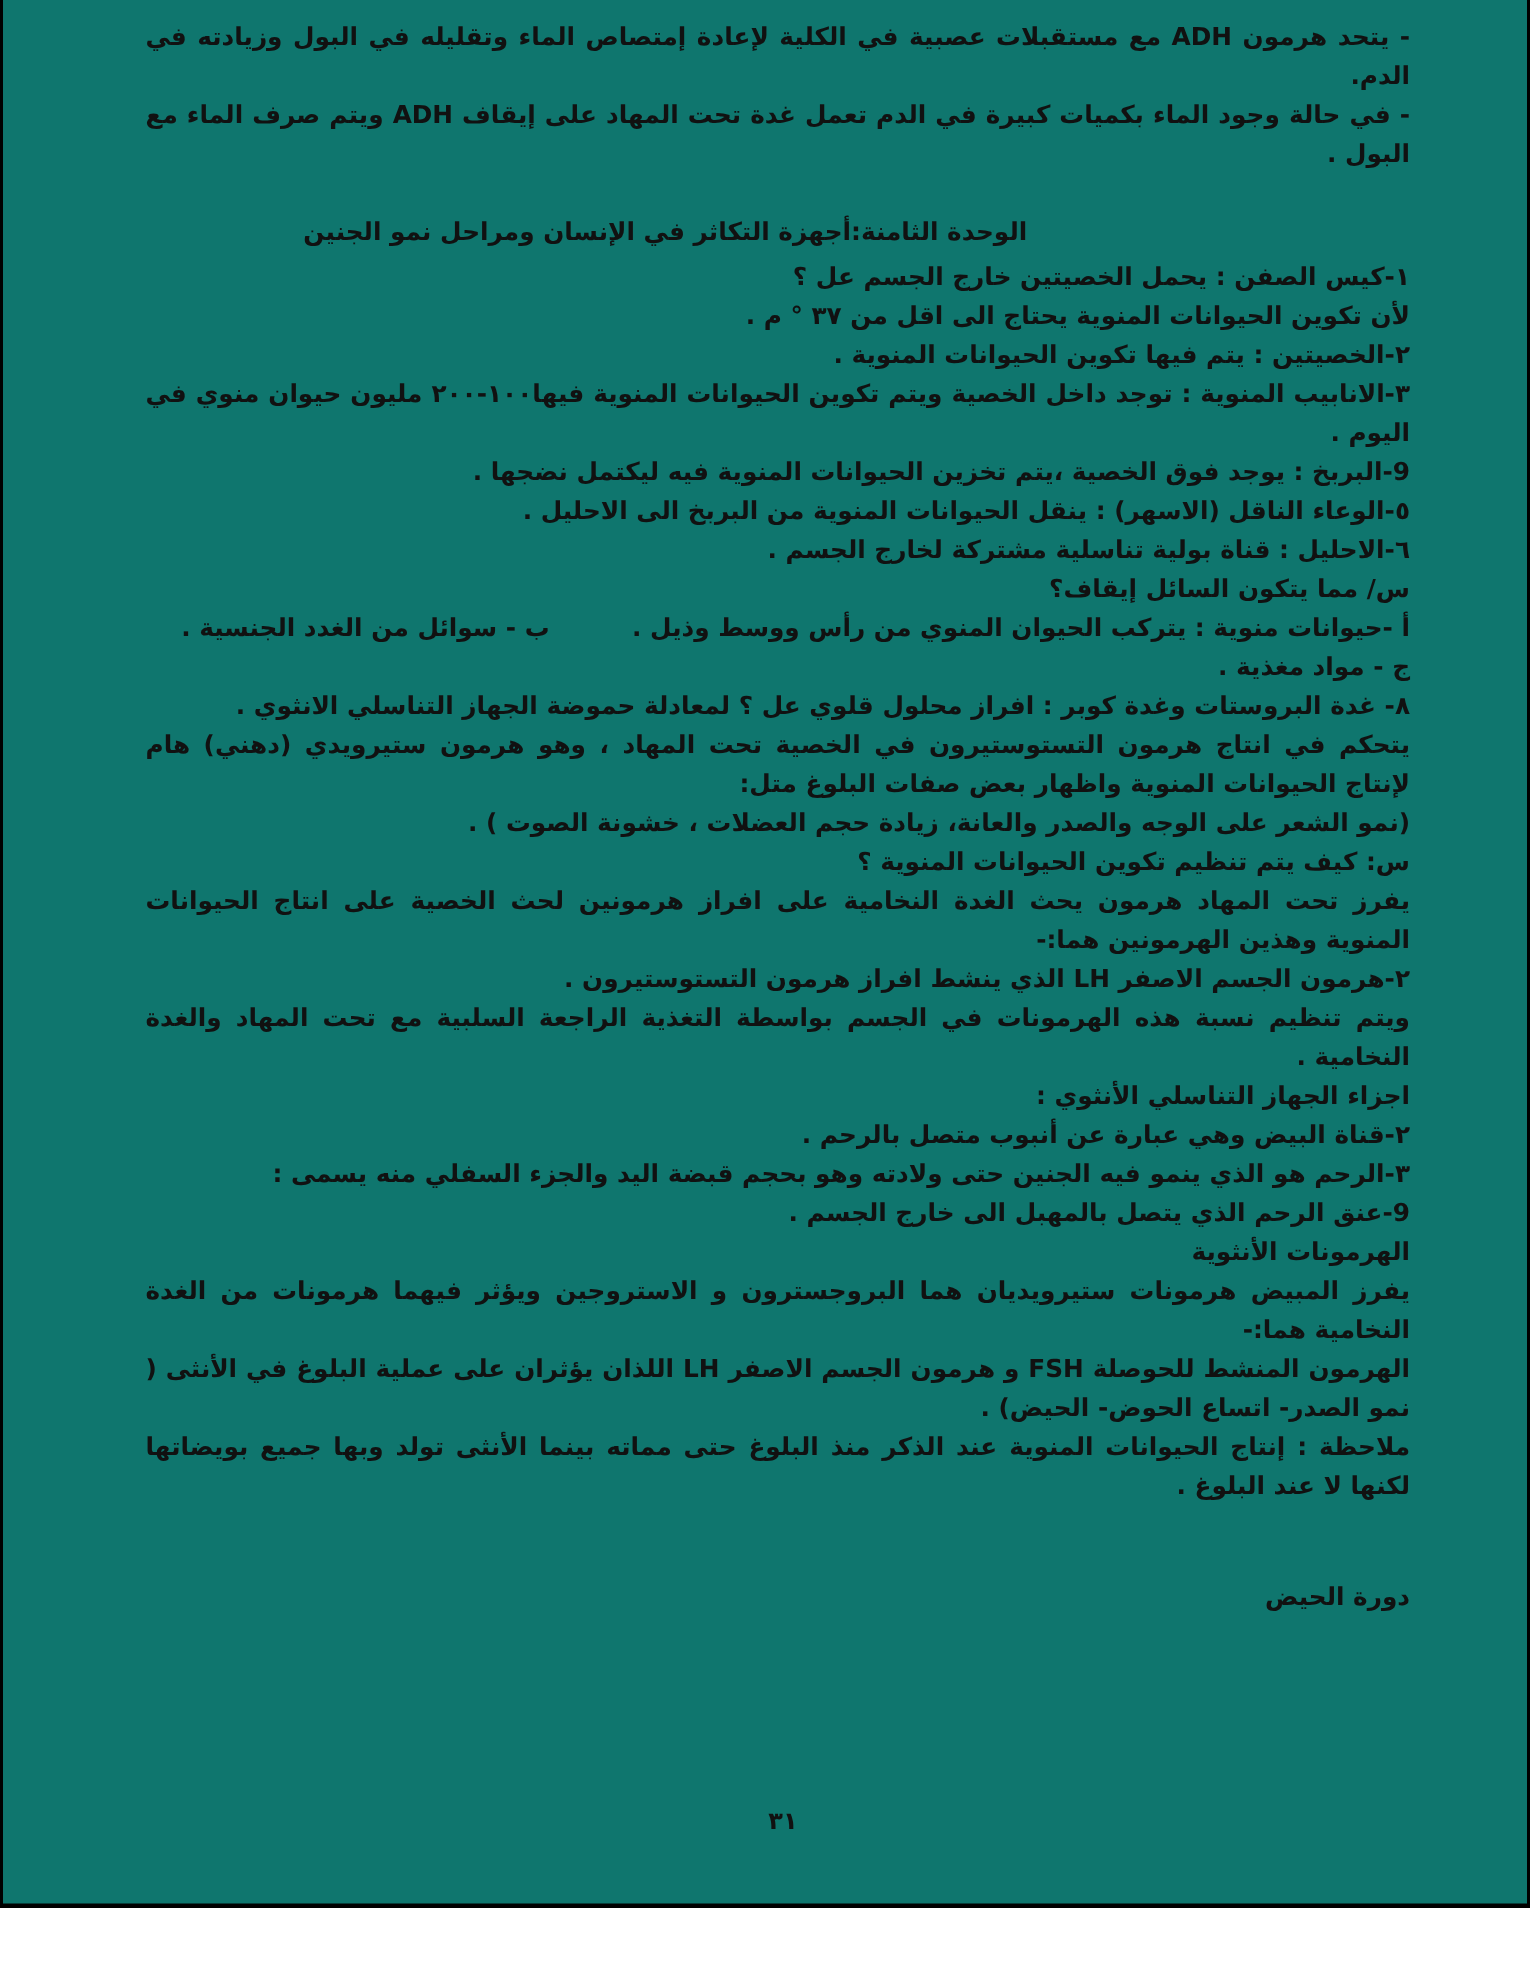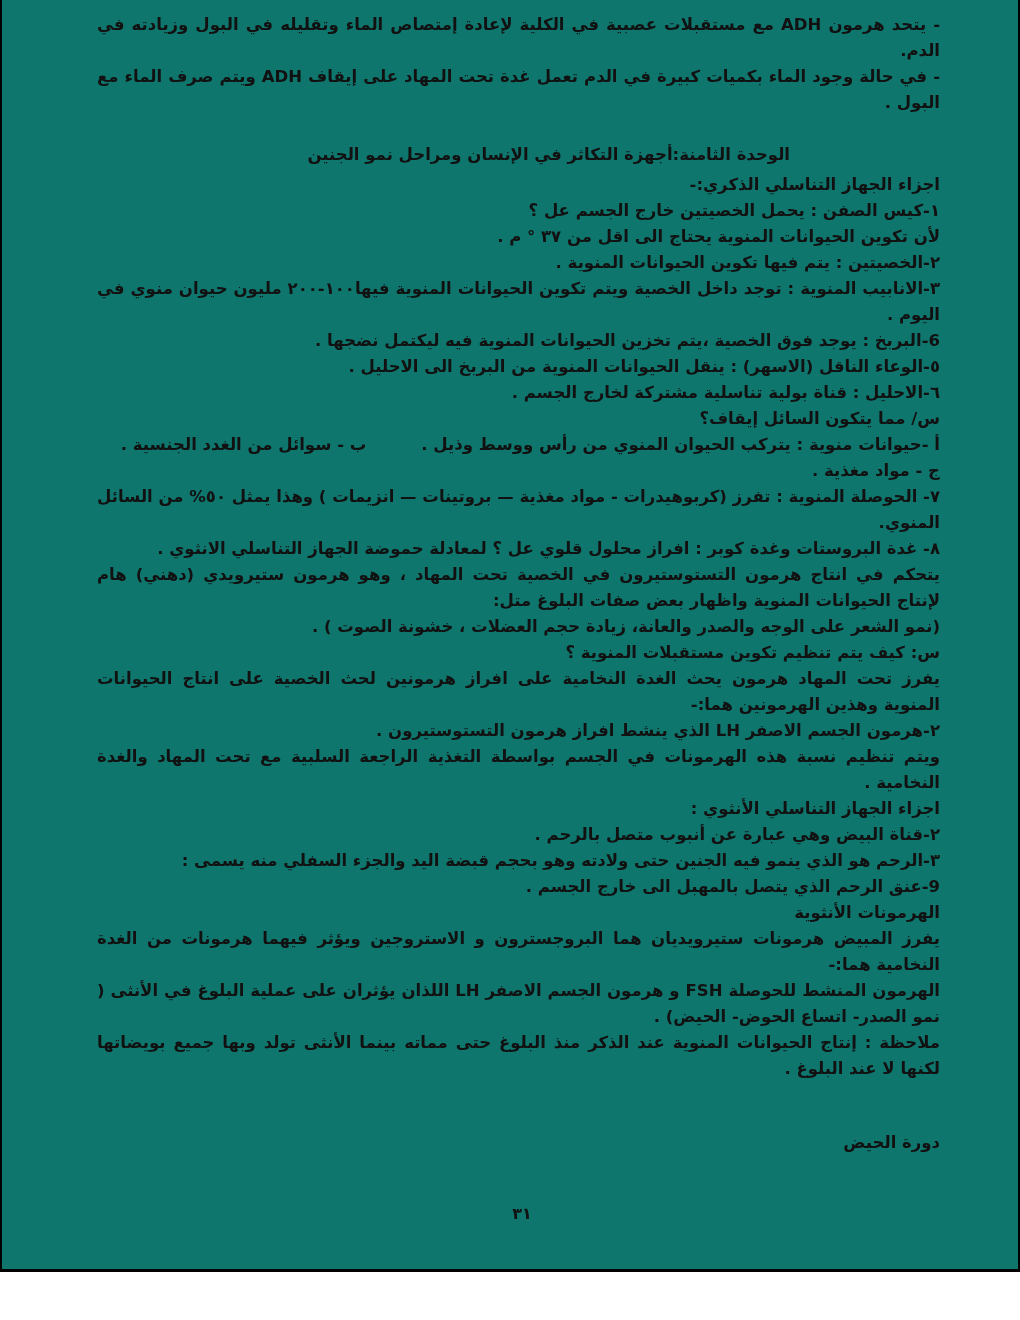--- a/index.html
+++ b/index.html
@@ -24,21 +24,21 @@
     direction: rtl;
     padding: 12px 78px 0 95px;
     font-size: 16.5px;
     line-height: 26px;
     font-weight: bold;
     text-align: justify;
   }
   p.line { margin: 0; }
   p.hd { font-weight: bold; }
   p.title {
-    text-align: right;
+    text-align: center;
     padding-right: 150px;
     margin-bottom: 4px;
   }
   p.cols {
     display: flex;
     flex-direction: row;
     gap: 55px;
     text-align: right;
   }
   .spacer-sm { height: 26px; }
@@ -61,44 +61,42 @@
 <div class="page">
   <div class="content">
 
     <p class="line">- يتحد هرمون ADH مع مستقبلات عصبية في الكلية لإعادة  إمتصاص الماء وتقليله في البول وزيادته في الدم.</p>
     <p class="line">- في حالة وجود الماء بكميات كبيرة في الدم تعمل غدة تحت المهاد على إيقاف ADH  ويتم صرف الماء مع البول .</p>
 
     <div class="spacer-sm"></div>
 
     <p class="line hd title">الوحدة الثامنة:أجهزة التكاثر في الإنسان ومراحل نمو الجنين</p>
 
-    <p class="line hd">اجزاء الجهاز التناسلي الذكري:-</p>
     <p class="line">١-كيس الصفن : يحمل الخصيتين خارج الجسم عل ؟</p>
     <p class="line">لأن تكوين الحيوانات المنوية يحتاج الى اقل من ٣٧ ° م .</p>
     <p class="line">٢-الخصيتين : يتم فيها تكوين الحيوانات المنوية .</p>
     <p class="line">٣-الانابيب المنوية : توجد داخل الخصية ويتم تكوين الحيوانات المنوية فيها١٠٠-٢٠٠ مليون  حيوان منوي في اليوم .</p>
-    <p class="line">6-البربخ : يوجد فوق الخصية ،يتم تخزين الحيوانات المنوية فيه ليكتمل نضجها .</p>
+    <p class="line">9-البربخ : يوجد فوق الخصية ،يتم تخزين الحيوانات المنوية فيه ليكتمل نضجها .</p>
     <p class="line">٥-الوعاء الناقل (الاسهر) : ينقل الحيوانات المنوية من البربخ الى الاحليل .</p>
     <p class="line">٦-الاحليل : قناة بولية تناسلية مشتركة لخارج الجسم .</p>
 
     <p class="line hd">س/ مما يتكون السائل إيقاف؟</p>
 
     <p class="line cols">
       <span>أ -حيوانات منوية : يتركب الحيوان المنوي من رأس ووسط وذيل .</span>
       <span>ب - سوائل من الغدد الجنسية .</span>
     </p>
 
     <p class="line">ج - مواد مغذية .</p>
-    <p class="line">٧- الحوصلة المنوية : تفرز (كربوهيدرات - مواد مغذية — بروتينات — انزيمات ) وهذا يمثل ٥٠% من السائل المنوي.</p>
     <p class="line">٨- غدة البروستات وغدة كوبر : افراز محلول قلوي عل ؟  لمعادلة حموضة الجهاز التناسلي الانثوي .</p>
 
     <p class="line">يتحكم في انتاج هرمون التستوستيرون في الخصية تحت المهاد ، وهو هرمون ستيرويدي (دهني) هام لإنتاج الحيوانات المنوية واظهار بعض صفات البلوغ متل:</p>
     <p class="line">(نمو الشعر على الوجه والصدر والعانة، زيادة حجم العضلات ، خشونة الصوت ) .</p>
 
-    <p class="line hd">س: كيف يتم تنظيم تكوين مستقبلات المنوية ؟</p>
+    <p class="line hd">س: كيف يتم تنظيم تكوين الحيوانات المنوية ؟</p>
     <p class="line">يفرز تحت المهاد هرمون يحث الغدة النخامية على افراز هرمونين لحث الخصية على انتاج الحيوانات المنوية وهذين الهرمونين هما:-</p>
     <p class="line">٢-هرمون الجسم الاصفر  LH  الذي ينشط افراز هرمون التستوستيرون .</p>
     <p class="line">ويتم تنظيم نسبة هذه الهرمونات في الجسم بواسطة التغذية الراجعة السلبية مع تحت المهاد والغدة النخامية .</p>
 
     <p class="line hd">اجزاء الجهاز التناسلي الأنثوي :</p>
     <p class="line">٢-قناة البيض وهي عبارة عن أنبوب متصل بالرحم .</p>
     <p class="line">٣-الرحم هو الذي ينمو فيه الجنين حتى ولادته وهو بحجم قبضة اليد والجزء السفلي منه يسمى :</p>
     <p class="line">9-عنق الرحم الذي يتصل بالمهبل الى خارج الجسم .</p>
 
     <p class="line hd">الهرمونات الأنثوية</p>

